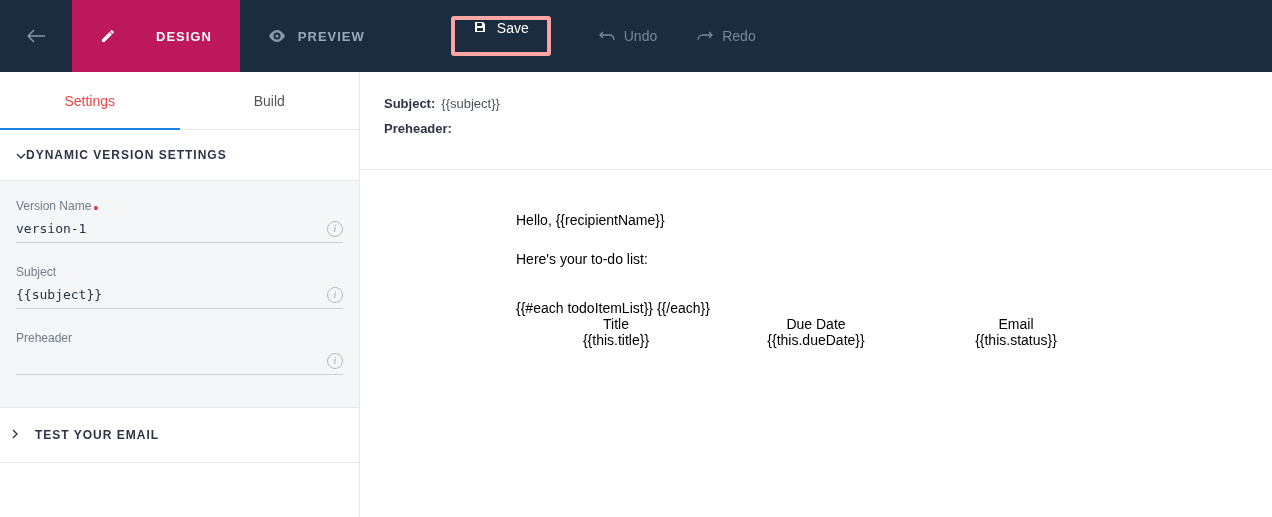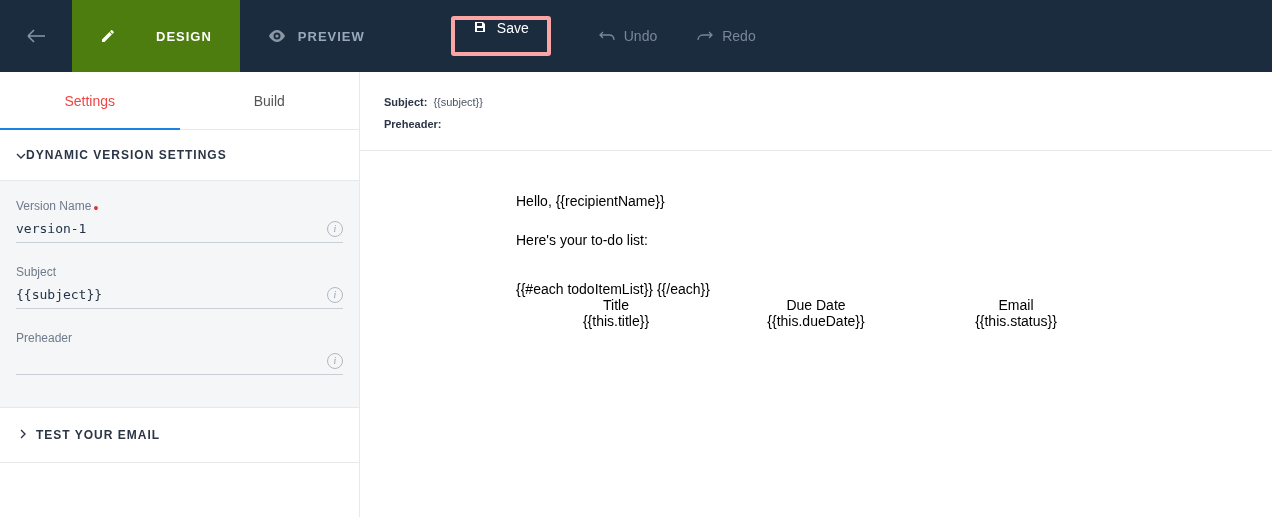--- a/index.html
+++ b/index.html
@@ -1,21 +1,21 @@
 <!DOCTYPE html>
 <html><head>
   <meta charset="utf-8">
   <style>
     * { margin: 0; padding: 0; box-sizing: border-box; }
     body { font-family: -apple-system, BlinkMacSystemFont, "Segoe UI", Helvetica, Arial, sans-serif; width: 1272px; height: 517px; overflow: hidden; background: #fff; }
 
     .topbar { height: 72px; background: #1b2c3f; display: flex; align-items: center; }
     .back-btn { width: 72px; height: 72px; display: flex; align-items: center; justify-content: center; cursor: pointer; }
     .tab-item { height: 72px; display: flex; align-items: center; gap: 12px; padding: 0 28px; color: #9aa9b9; letter-spacing: 1px; font-size: 13px; font-weight: 700; cursor: pointer; text-transform: uppercase; }
-    .tab-item.active { background: #4d7c0f; color: #fff; gap: 40px; }
+    .tab-item.active { background: #be185d; color: #fff; gap: 40px; }
     .tab-item .icon { display: flex; align-items: center; }
     .save-btn { margin-left: 58px; height: 40px; border: 4px solid #fca5a5; background: transparent; color: #fff; padding: 0 18px; font-size: 14px; display: inline-flex; align-items: flex-start; gap: 10px; cursor: pointer; border-radius: 3px; }
     .undo-redo { display: flex; align-items: center; gap: 40px; margin-left: 48px; }
     .ur { display: flex; align-items: center; gap: 9px; color: #7a8796; font-size: 14px; cursor: pointer; }
 
     .body-wrap { display: flex; height: calc(100% - 72px); }
     .sidebar { width: 360px; border-right: 1px solid #e6e9ec; display: flex; flex-direction: column; }
     .side-tabs { height: 58px; display: flex; border-bottom: 1px solid #e6e9ec; }
     .side-tab { flex: 1; display: flex; align-items: center; justify-content: center; font-size: 14px; color: #555; cursor: pointer; position: relative; }
     .side-tab.active { color: #ef4444; }
@@ -23,24 +23,24 @@
 
     .panel-header { display: flex; align-items: center; padding: 18px 16px; font-size: 12px; font-weight: 700; letter-spacing: 1px; color: #2b3545; cursor: pointer; text-transform: uppercase; }
     .panel-body { background: #f4f6f8; border-top: 1px solid #e6e9ec; border-bottom: 1px solid #e6e9ec; padding: 18px 16px 10px; }
     .field { margin-bottom: 22px; position: relative; }
     .field-label { font-size: 12px; color: #6f7b8a; margin-bottom: 6px; display: block; }
     .req-dot { color: #e03131; font-size: 14px; line-height: 0; position: relative; top: 3px; margin-left: 2px; }
     .field-row { display: flex; align-items: center; border-bottom: 1px solid #c7ced6; padding-bottom: 4px; }
     .field-input { flex: 1; border: none; background: transparent; font-family: ui-monospace, SFMono-Regular, Menlo, monospace; font-size: 13px; color: #243447; outline: none; padding: 2px 0; }
     .info-icon { width: 16px; height: 16px; border: 1px solid #b0bac4; border-radius: 50%; display: flex; align-items: center; justify-content: center; font-size: 10px; color: #9aa4af; font-style: italic; font-family: serif; }
 
-    .test-section { display: flex; align-items: flex-start; gap: 10px; padding: 20px 20px; font-size: 12px; font-weight: 700; letter-spacing: 1px; color: #2b3545; border-bottom: 1px solid #e6e9ec; cursor: pointer; text-transform: uppercase; }
+    .test-section { display: flex; align-items: flex-start; gap: 17px; padding: 20px 12px; font-size: 12px; font-weight: 700; letter-spacing: 1px; color: #2b3545; border-bottom: 1px solid #e6e9ec; cursor: pointer; text-transform: uppercase; }
 
     .content { flex: 1; overflow: auto; }
-    .meta-bar { padding: 24px 24px 20px; border-bottom: 1px solid #e6e9ec; color: #333; font-size: 11px; }
+    .meta-bar { padding: 24px 24px 33px; border-bottom: 1px solid #e6e9ec; color: #333; font-size: 13px; }
     .meta-line { display: flex; gap: 6px; margin-bottom: 10px; }
     .meta-label { font-weight: 700; color: #2b3545; }
     .meta-val { color: #4a5560; }
 
     .canvas { padding: 40px 24px; display: flex; justify-content: center; }
     .email-body { width: 600px; font-family: Arial, Helvetica, sans-serif; font-size: 14px; color: #000; }
     .email-body p { margin: 0; line-height: 1.5; }
     .tbl-wrap { margin-top: 30px; }
     .tbl-head { display: flex; }
     .th { flex: 1; text-align: center; font-size: 14px; }

